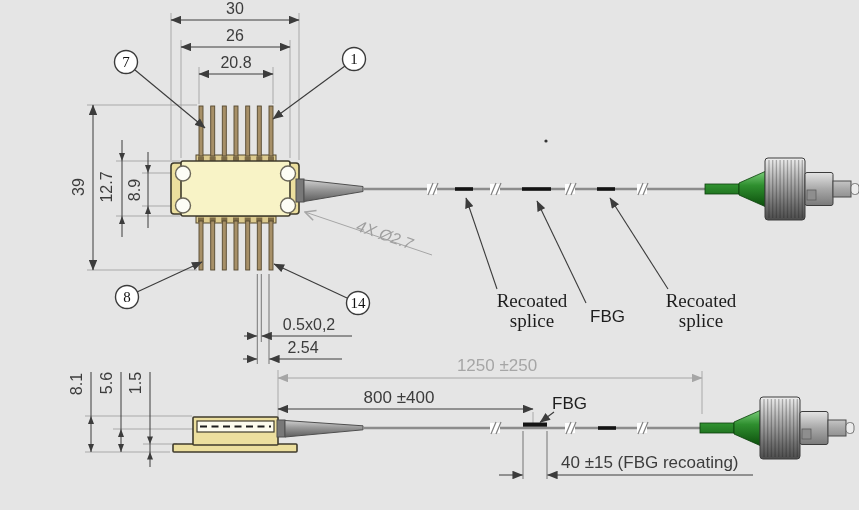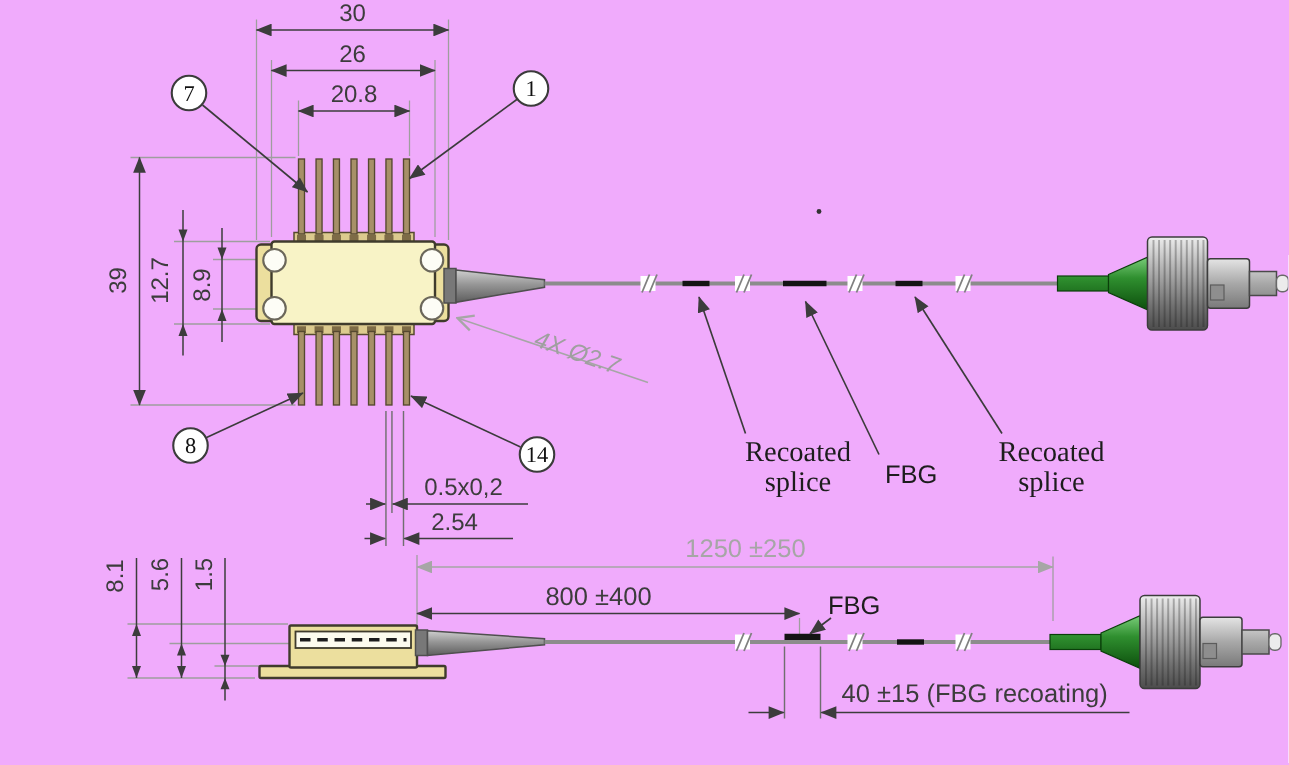--- a/index.html
+++ b/index.html
@@ -1,16 +1,16 @@
 <!DOCTYPE html>
 <html style="--c-package-body: #f8f3c6; --c-package-flange: #ecdf9e; --c-outline: #3f3b2c; --c-pin: #a79068; --c-fiber: #8c8c8c; --c-mark: #141414; --c-dim: #3c3c3c; --c-dim-light: #a6a6a6; --c-connector-green: #2f8f2f; --c-connector-metal: #9a9a9a;"><head>
 <meta charset="utf-8">
 <style>
   html,body{margin:0;padding:0;background:#ffffff;}
-  .stage{width:859px;height:510px;background:#f0abfc;position:relative;overflow:hidden;
+  .stage{width:859px;height:510px;background:#e5e5e5;position:relative;overflow:hidden;
          font-family:"Liberation Sans",sans-serif;}
   svg{display:block}
   
   .flange{fill:var(--c-package-flange,#ecdf9e);stroke:var(--c-outline,#3f3b2c);stroke-width:1.6}
   .bodyr {fill:var(--c-package-body,#f8f3c6);stroke:var(--c-outline,#3f3b2c);stroke-width:1.6}
   .groove{fill:#fcfbee;stroke:var(--c-outline,#3f3b2c);stroke-width:1.2}
   .hole{fill:#fdfdf6;stroke:#6b675a;stroke-width:1.4}
   .pin{fill:var(--c-pin,#a79068);stroke:#55482f;stroke-width:0.9}
   .strip{fill:#dcca8e;stroke:#55482f;stroke-width:1}
   .pad{fill:#7d6b46}

